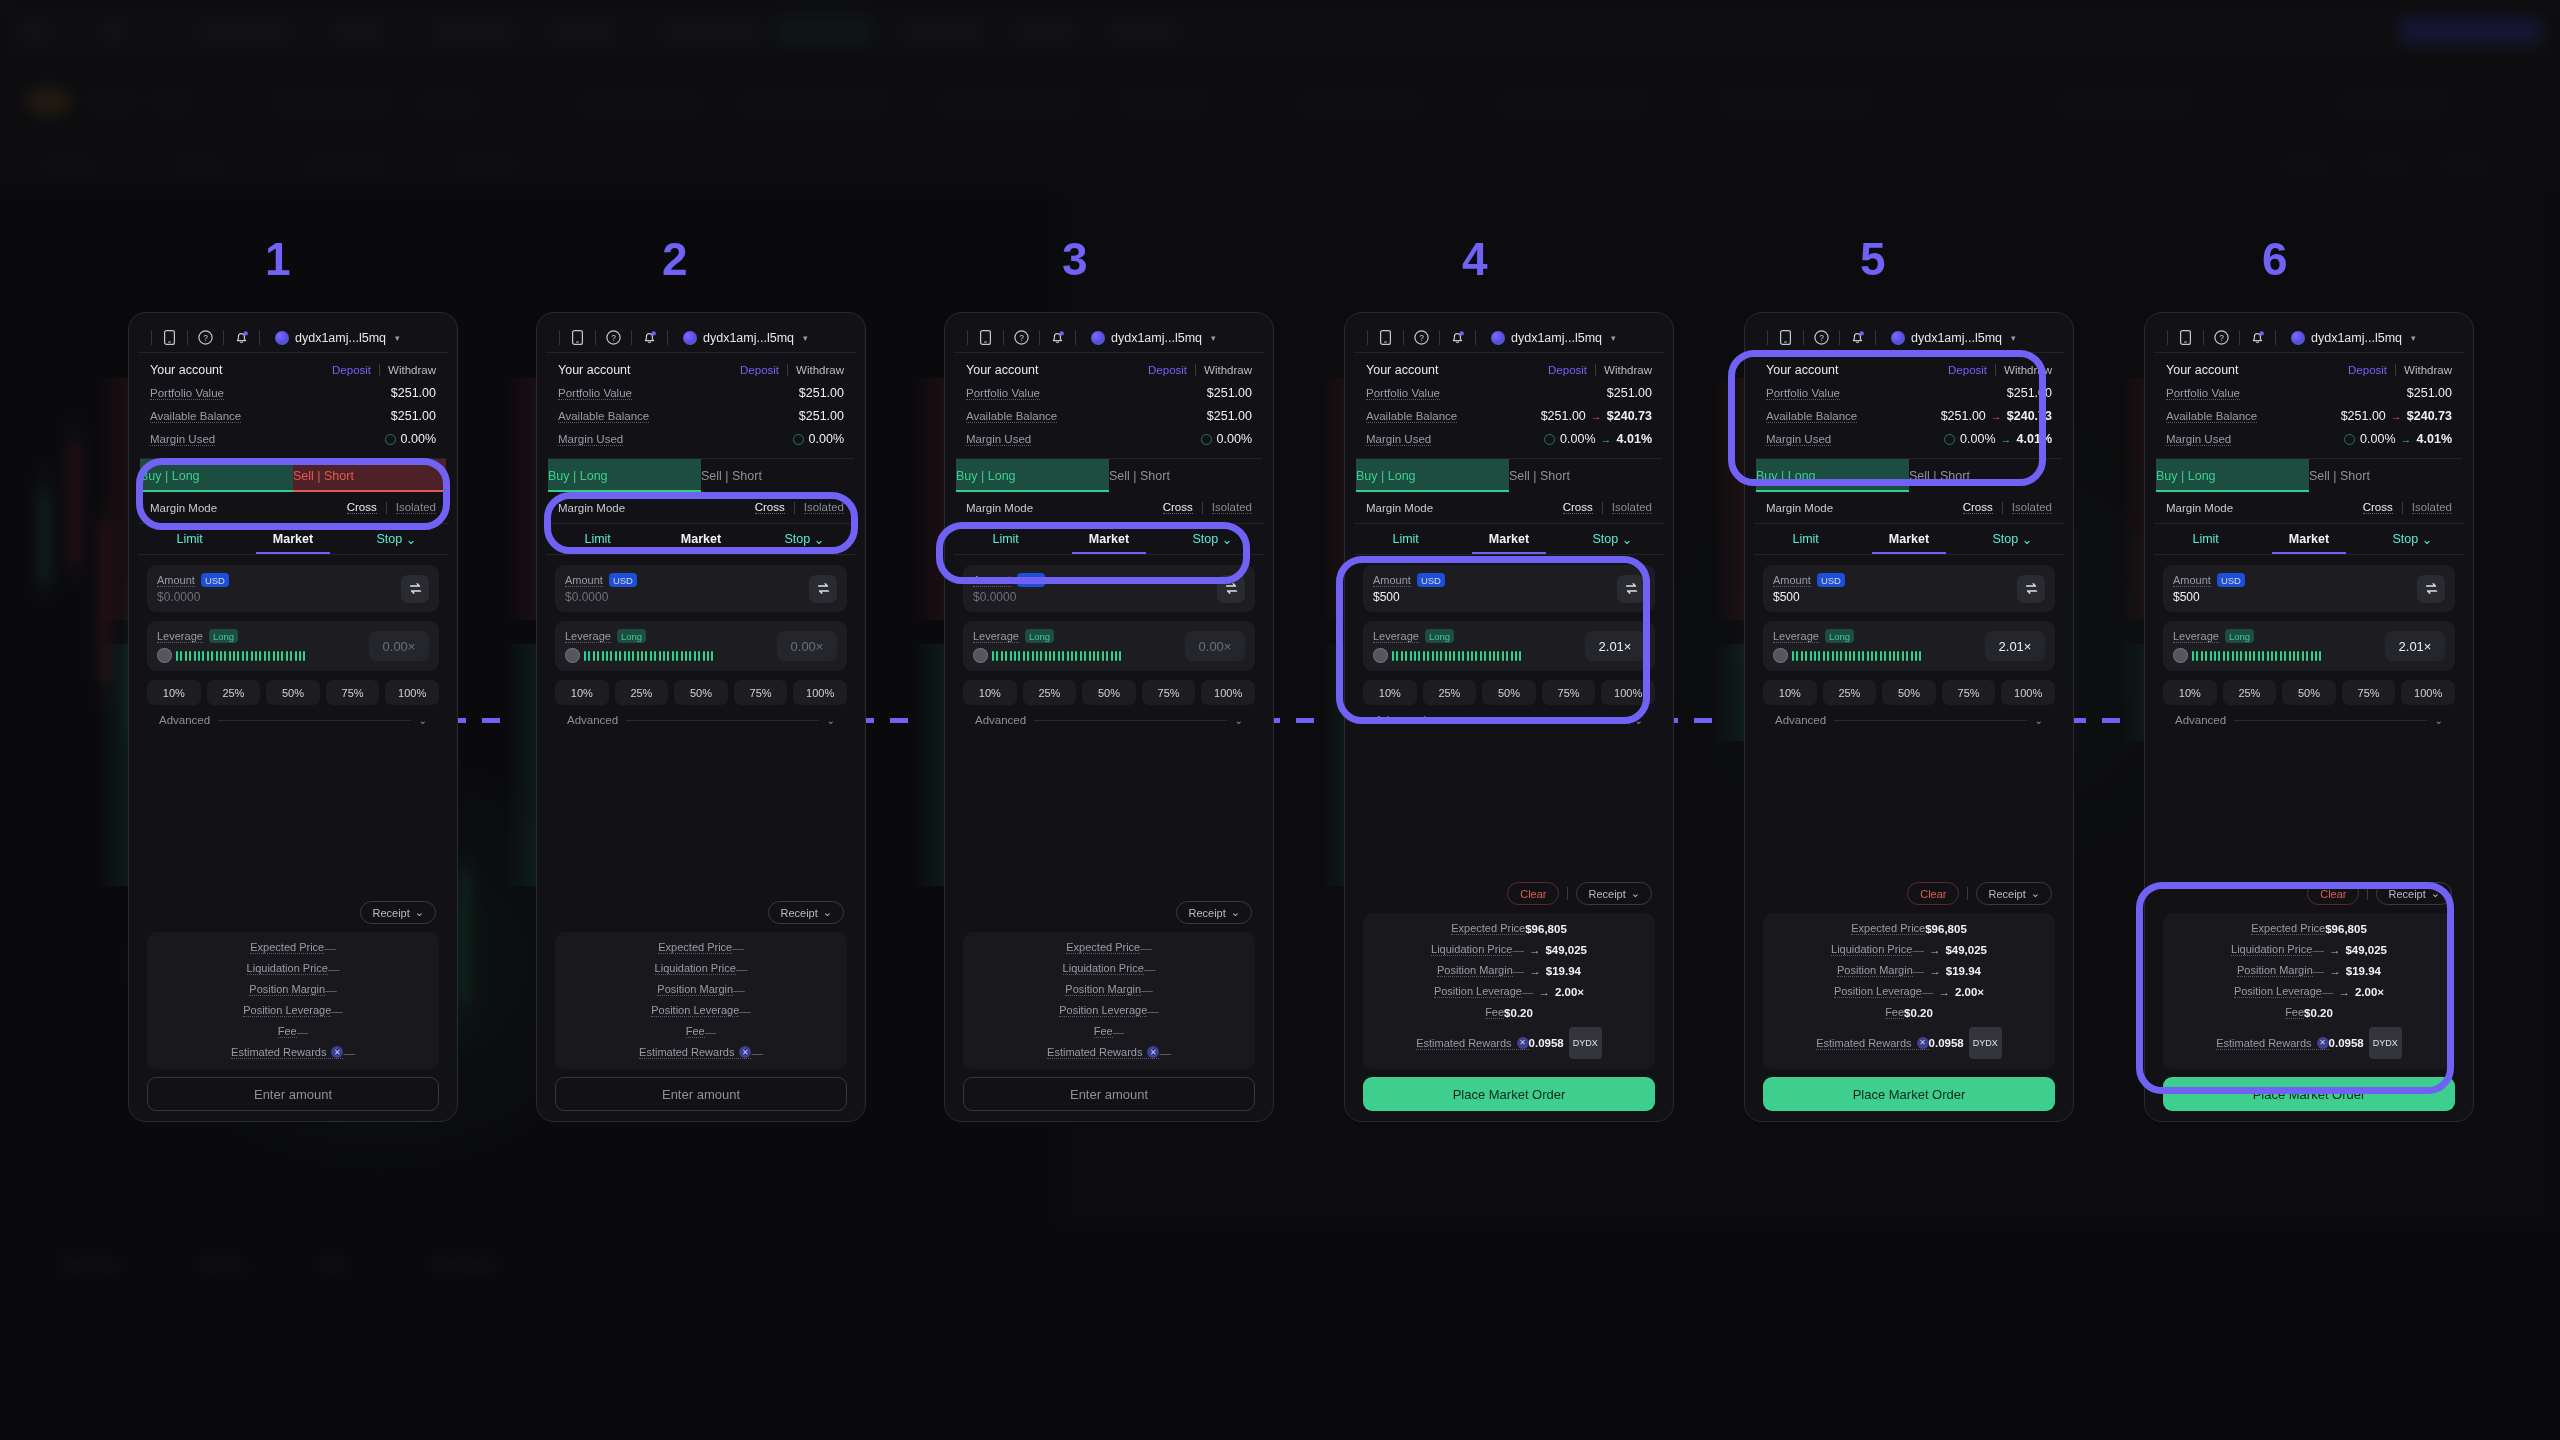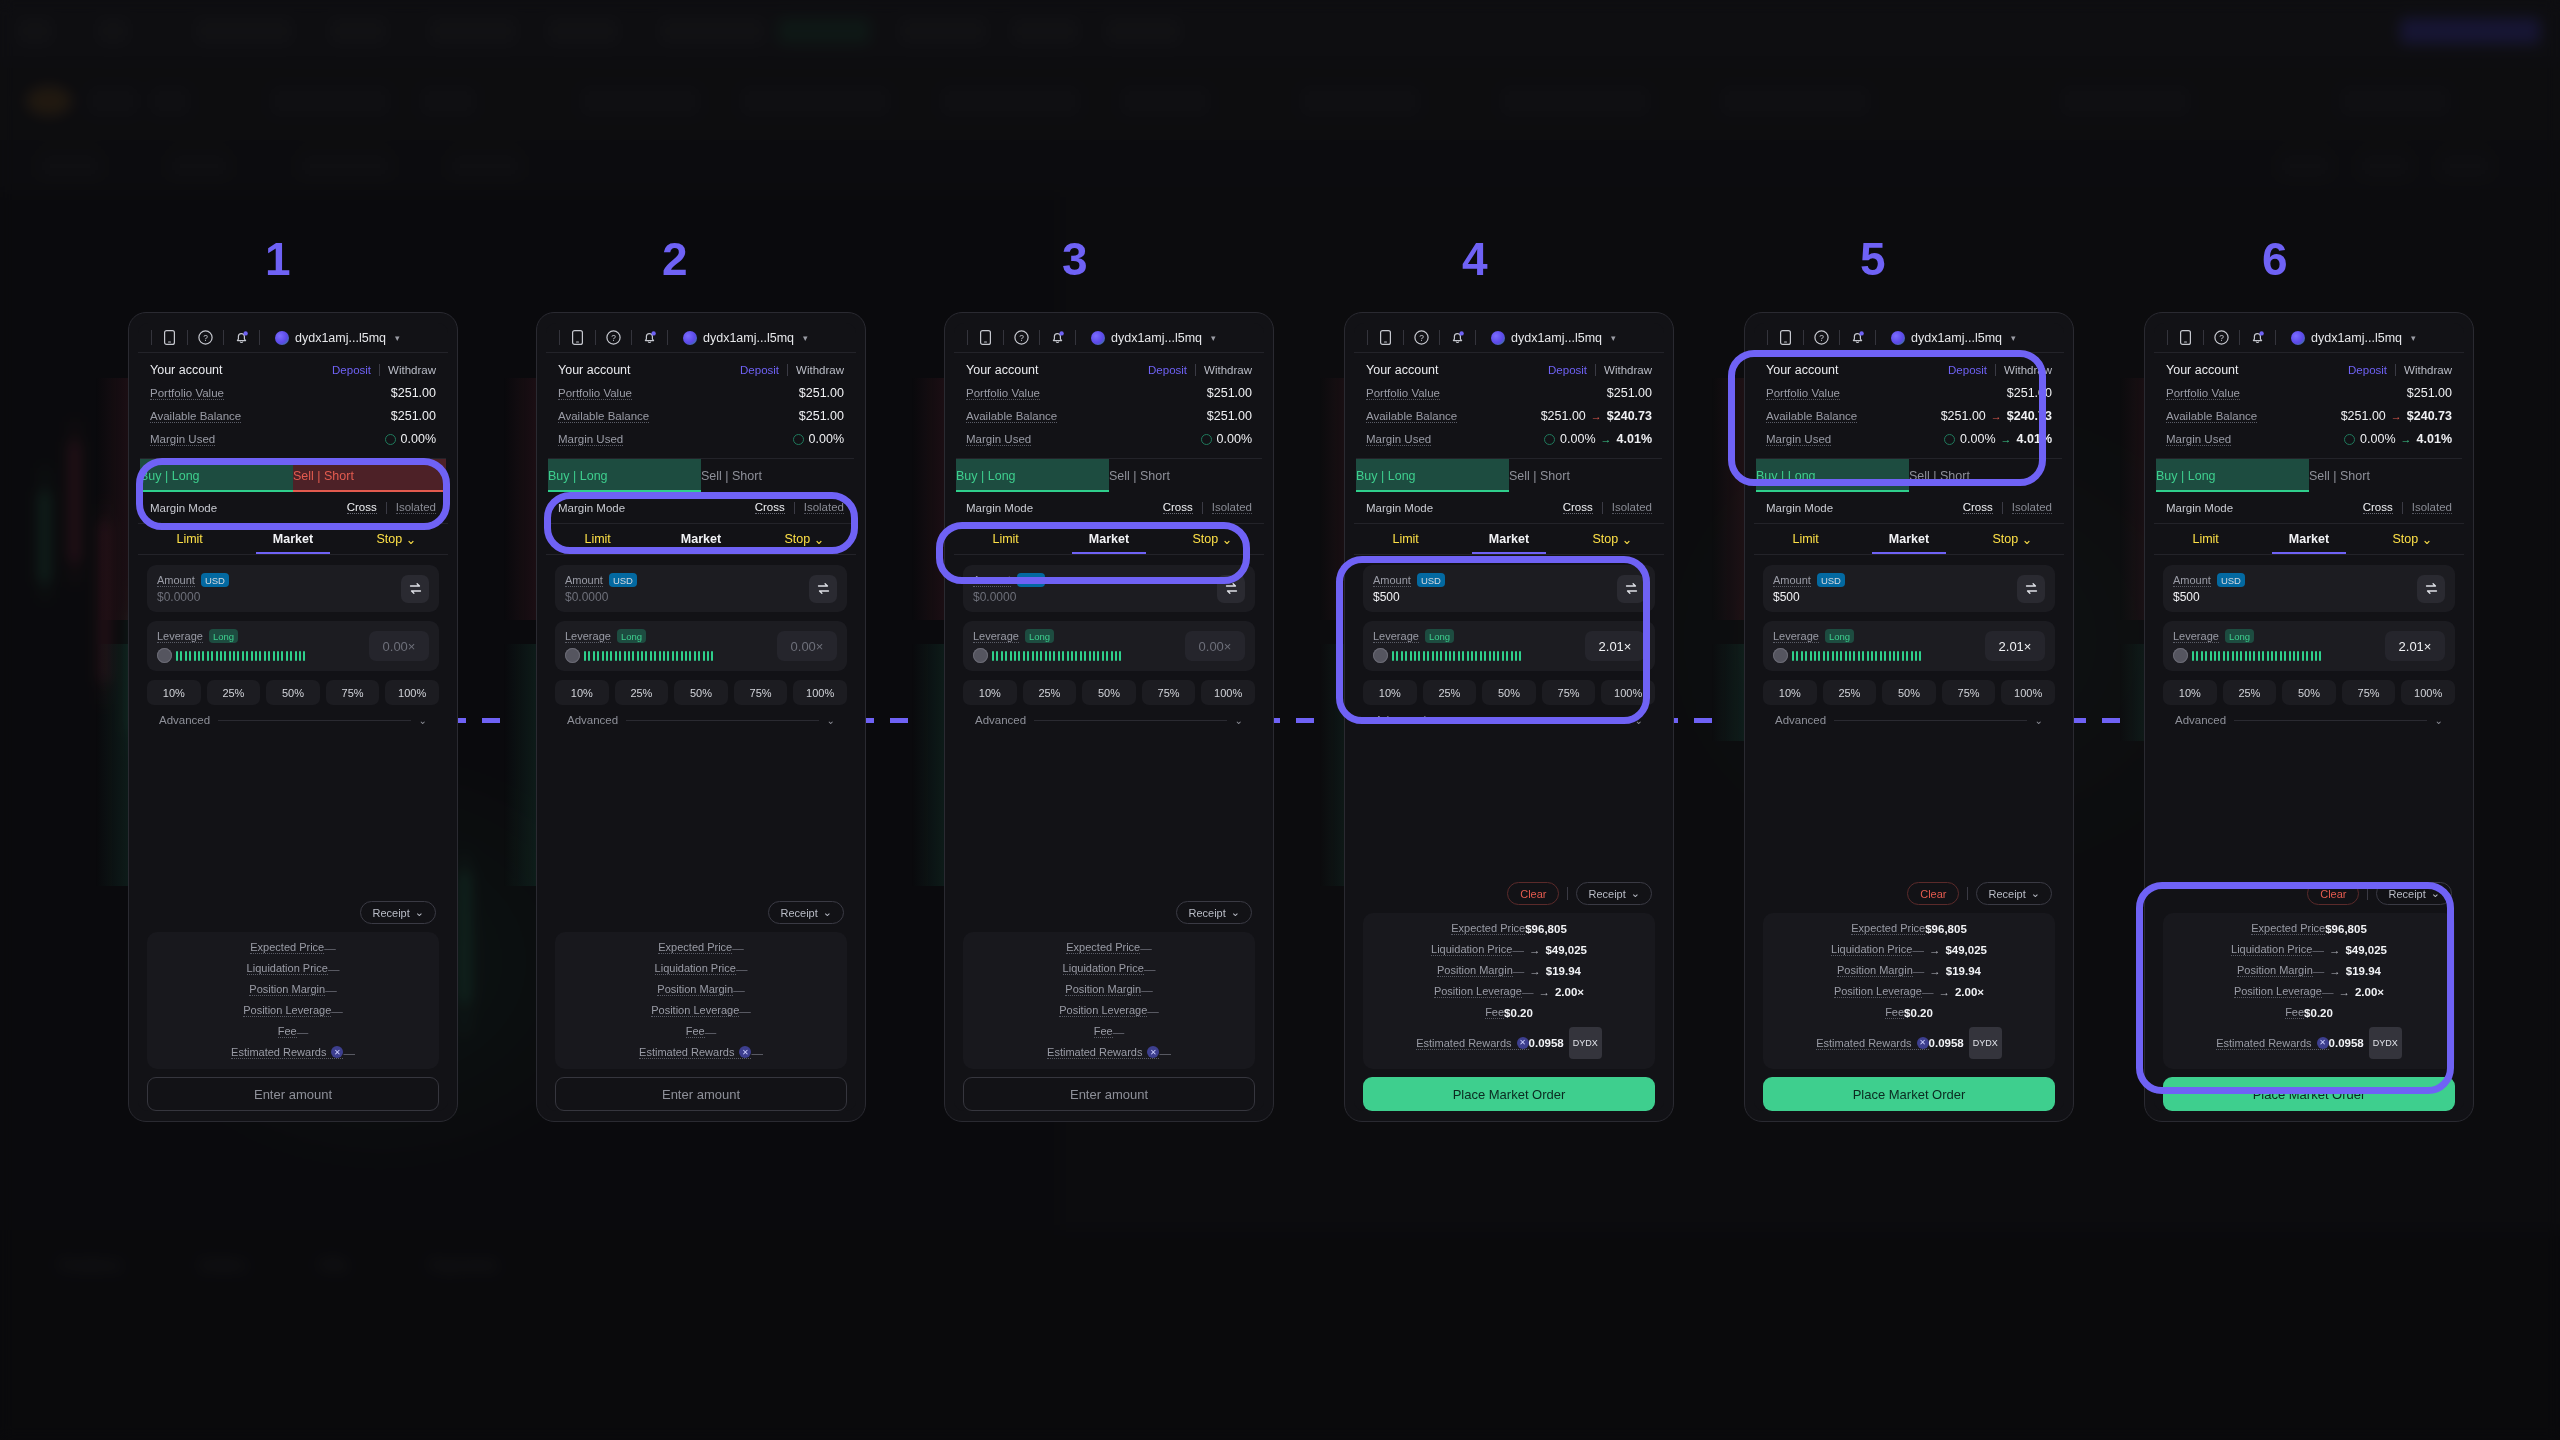--- a/index.html
+++ b/index.html
@@ -93,32 +93,32 @@
   .mmode{ display:flex; justify-content:space-between; align-items:center; padding:9px 12px;
           font-size:11.5px; border-bottom:1px solid #232329;}
   .mmode .lbl{ color:#c8cad1;text-align:center; }
   .mmode .opts{ display:flex; align-items:center; gap:9px; }
   .mmode .cross{ color:#f0f1f4; border-bottom:1px dotted #6a6c76;}
   .mmode .bar{ width:1px; height:12px; background:#3a3a44;}
   .mmode .iso{ color:#8a8c95; border-bottom:1px dotted #53555e;}
 
   .otabs{ display:flex; height:30px; }
   .otab{ flex:1; display:flex; align-items:center; justify-content:center; font-size:12.5px;
-         color:#fde047; position:relative; }
+         color:#5eead4; position:relative; }
   .otab.on{ color:#f2f3f6; font-weight:700; }
   .otab.on::after{ content:""; position:absolute; left:14%; right:14%; bottom:0; height:2.5px; background:#6f62f5;}
   .otabs-wrap{ border-bottom:1px solid #232329;}
 
   .formzone{ padding:10px 9px 4px 9px; }
   .field{ background:#1c1c21; border-radius:9px; padding:8px 10px; margin-bottom:9px;
           display:flex; align-items:center; justify-content:space-between; }
   .field .left{ display:flex; flex-direction:column; gap:3px; }
   .field .lrow{ display:flex; align-items:center; gap:6px; }
   .field .flbl{ font-size:11px; color:#9a9ca6; border-bottom:1px dotted #5a5c66; }
-  .chip{ background:#0369a1; color:#d7d9df; font-size:9.5px; border-radius:4px; padding:1.5px 4px; }
+  .chip{ background:#1d4ed8; color:#d7d9df; font-size:9.5px; border-radius:4px; padding:1.5px 4px; }
   .chip.long{ background:#1d4c40; color:#3ecf8e; }
   .fval{ font-size:12px; color:#6d6f79; }
   .fval.has{ color:#f2f3f6; }
   .swapbtn{ width:28px; height:28px; border-radius:7px; background:#2a2a31; display:flex;
             align-items:center; justify-content:center; color:#dfe1e7; font-size:13px;}
   .levbox{ width:60px; height:30px; border-radius:7px; background:#25252c; display:flex;
            align-items:center; justify-content:center; font-size:13px; color:#6d6f79;}
   .levbox.has{ color:#f2f3f6; }
   .slider{ display:flex; align-items:center; gap:2px; margin-top:2px; }
   .knob{ width:15px; height:15px; border-radius:50%; background:#55555f; flex:none;

